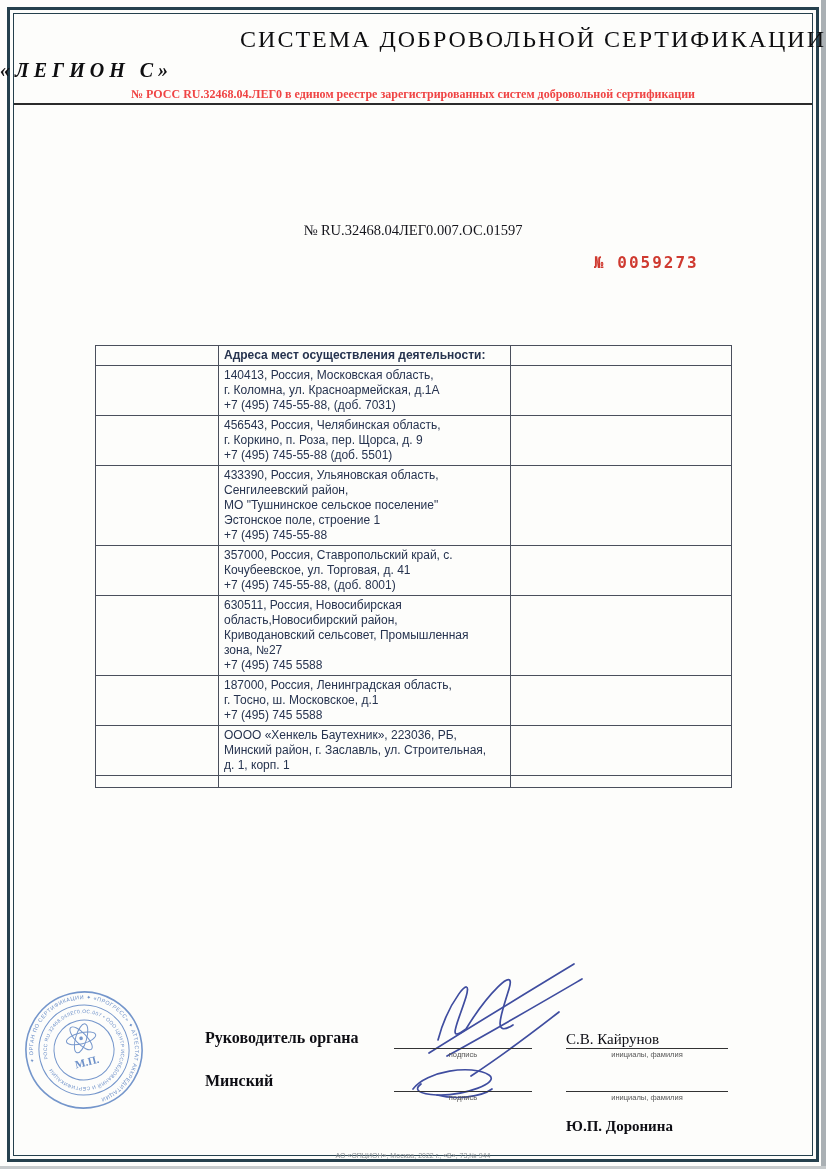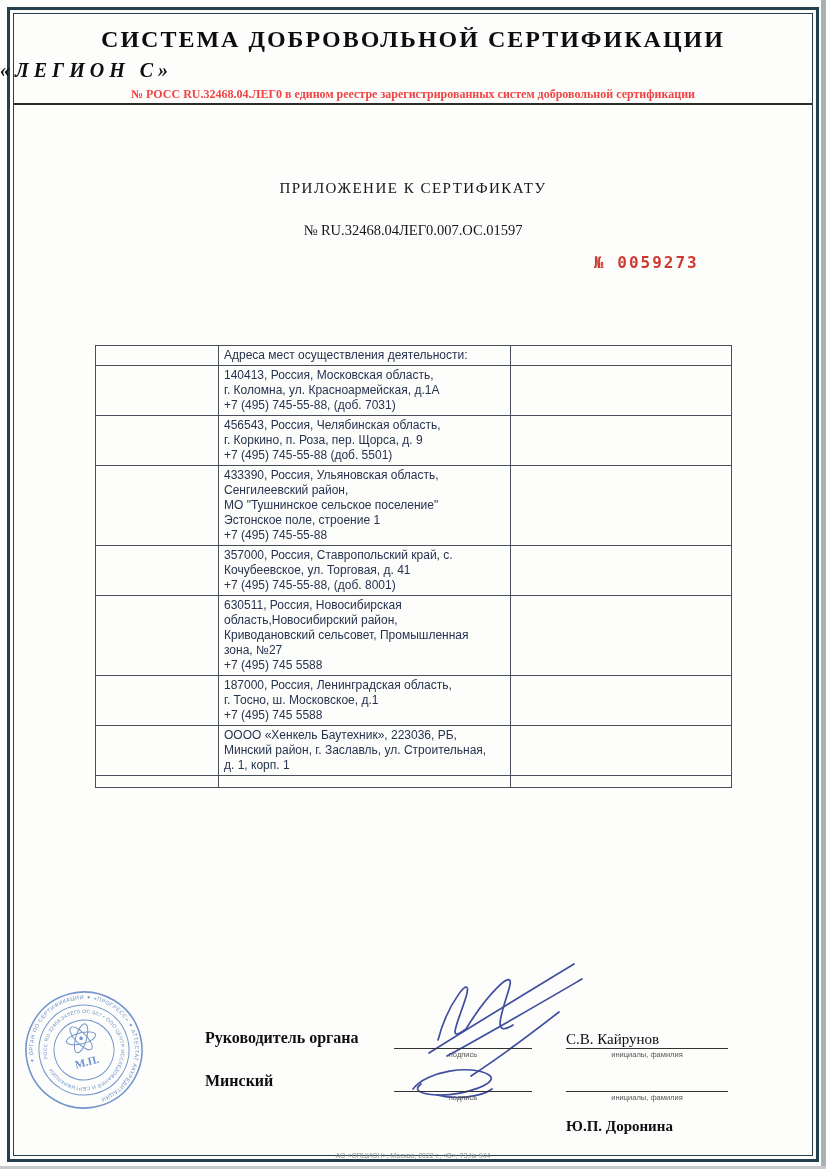--- a/index.html
+++ b/index.html
@@ -2,35 +2,35 @@
 <html><head>
 <meta charset="utf-8">
 <style>
   html,body{margin:0;padding:0;background:#ffffff;}
   .page{position:relative;width:826px;height:1169px;background:#fdfdfb;overflow:hidden;
         font-family:"Liberation Serif",serif;color:#1a1a1a;}
   .scan-right{position:absolute;top:0;right:0;width:5px;height:100%;background:#aab0b4;}
   .scan-bottom{position:absolute;left:0;bottom:0;width:100%;height:3px;background:#c6cacc;}
   .frame-outer{position:absolute;inset:7px;border:3px solid #25404d;pointer-events:none;}
   .frame-inner{position:absolute;inset:13px;border:1px solid #25404d;pointer-events:none;}
-  .h1{position:absolute;top:26px;left:0;width:100%;text-align:center;font-size:24px;font-weight:bold;
+  .h1{position:absolute;top:26px;left:0;width:100%;text-align:right;font-size:24px;font-weight:normal;
       letter-spacing:2px;color:#0e0e10;}
   .h2{position:absolute;top:59px;left:0;width:100%;text-align:left;font-size:20px;font-weight:bold;
       letter-spacing:5px;color:#0e0e10;font-style:italic;}
   .registry{position:absolute;top:87px;left:0;width:100%;text-align:center;font-size:12px;font-weight:bold;color:#ef4444;}
   .head-rule{position:absolute;top:103px;left:14px;right:14px;height:2px;background:#2b2b2b;}
   .doc-title{position:absolute;top:180px;left:0;width:100%;text-align:center;font-size:15px;
       letter-spacing:1.5px;color:#15151c;}
   .cert-num{position:absolute;top:222px;left:0;width:100%;text-align:center;font-size:14.5px;color:#15151c;}
   .blank-num{position:absolute;top:253px;left:594px;font-family:"DejaVu Sans Mono",monospace;
       font-size:16px;letter-spacing:2px;font-weight:bold;color:#cf3a30;}
   table.addr{position:absolute;top:345px;left:95px;width:636px;border-collapse:collapse;table-layout:fixed;
       font-family:"Liberation Sans",sans-serif;font-size:12px;color:#26334f;}
   table.addr td{border:1px solid #4a4f5c;vertical-align:top;padding:2px 5px;line-height:15px;white-space:pre-line;}
-  td.c-hdr{font-weight:normal;margin-top:24px;}
+  td.c-hdr{font-weight:bold;margin-top:24px;}
   tr.empty-row td{height:11px;padding:0;}
   .sig-role{position:absolute;left:205px;font-size:16px;font-weight:bold;color:#0e0e14;}
   .sig-line{position:absolute;border-top:1.2px solid #333;height:0;}
   .sig-caption{position:absolute;font-size:7.5px;color:#555;text-align:center;font-family:"Liberation Sans",sans-serif;}
   .sig-name{position:absolute;text-align:left;font-size:15px;color:#0e0e14;}
   .bold{font-weight:bold;}
   .footer-imprint{position:absolute;bottom:10px;left:0;width:100%;text-align:center;font-size:7px;
       color:#8a8f94;font-family:"Liberation Sans",sans-serif;}
   .stamp-svg{position:absolute;left:20px;top:986px;}
   .sign-svg{position:absolute;left:0;top:0;width:826px;height:1169px;pointer-events:none;}
@@ -42,21 +42,20 @@
   <div class="scan-right"></div>
   <div class="scan-bottom"></div>
   <div class="frame-outer"></div>
   <div class="frame-inner"></div>
 
   <div class="h1">СИСТЕМА ДОБРОВОЛЬНОЙ СЕРТИФИКАЦИИ</div>
   <div class="h2">«ЛЕГИОН С»</div>
   <div class="registry">№ РОСС RU.32468.04.ЛЕГ0 в едином реестре зарегистрированных систем добровольной сертификации</div>
   <div class="head-rule"></div>
 
-  <div class="doc-title">ПРИЛОЖЕНИЕ К СЕРТИФИКАТУ</div>
   <div class="cert-num">№ RU.32468.04ЛЕГ0.007.ОС.01597</div>
   <div class="blank-num">№ 0059273</div>
 
   <table class="addr">
     <colgroup>
         <col style="width:123px">
         <col style="width:292px">
         <col style="width:221px">
       </colgroup>
     <tbody>

